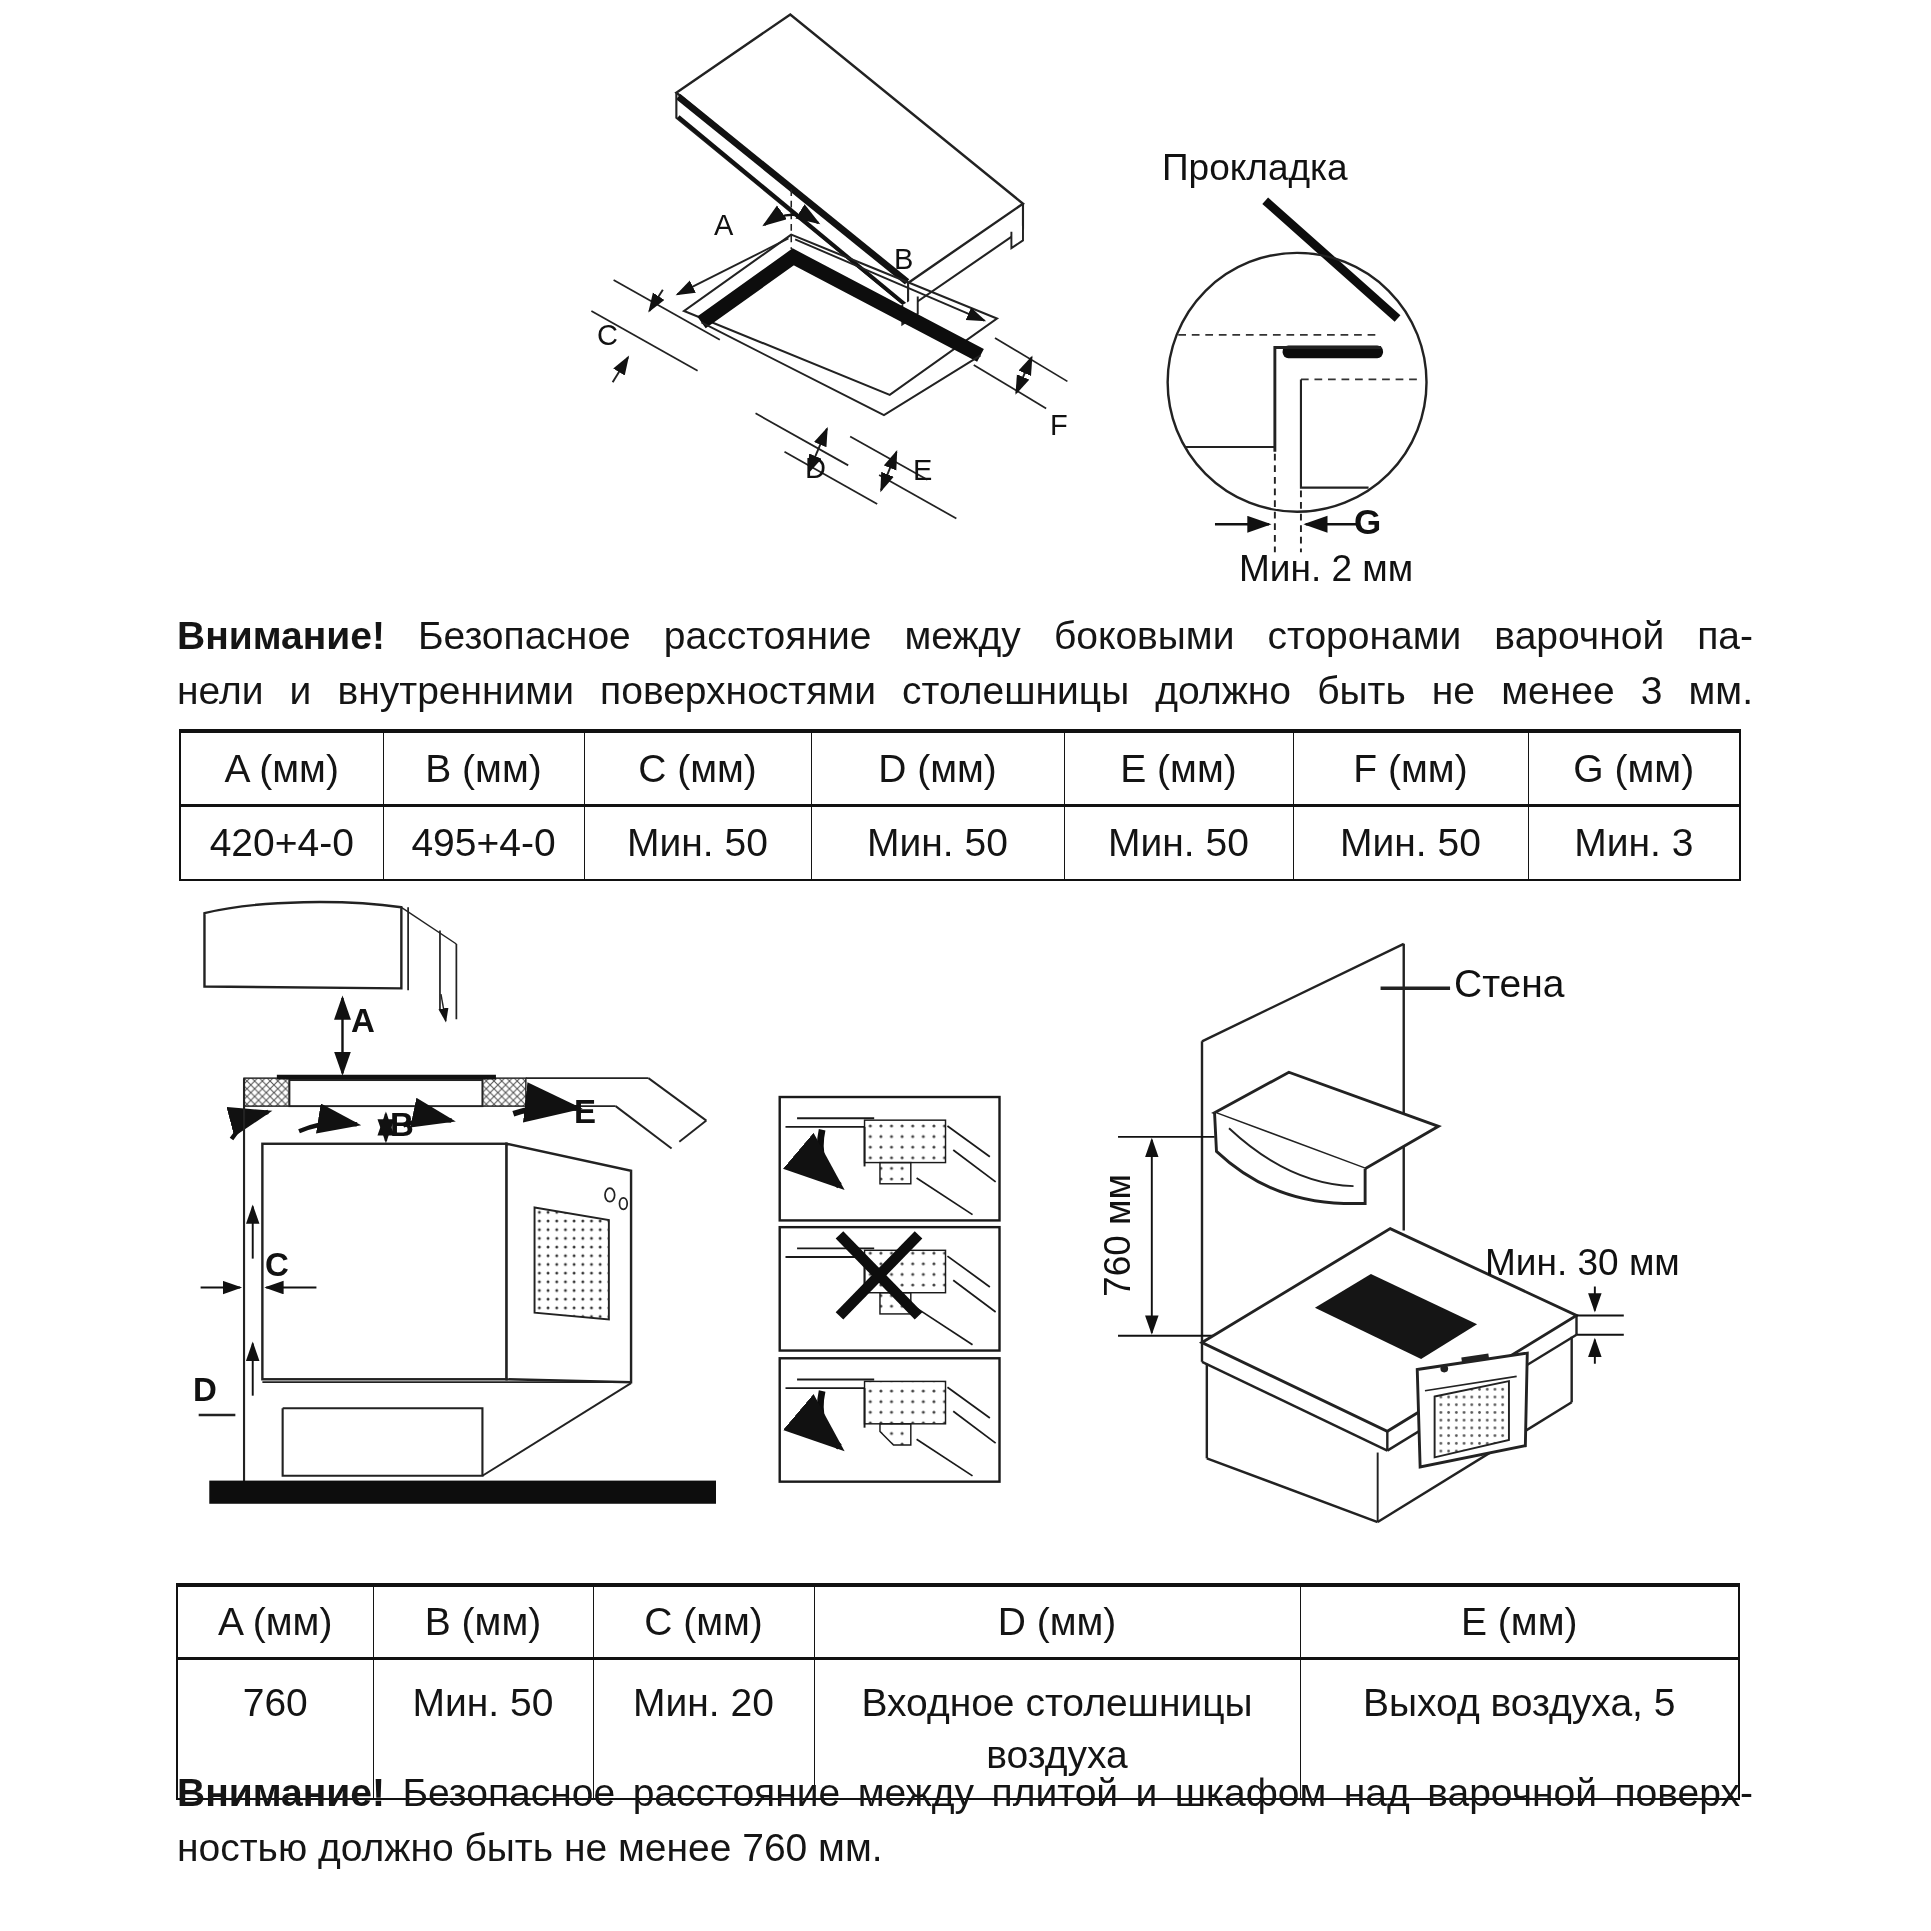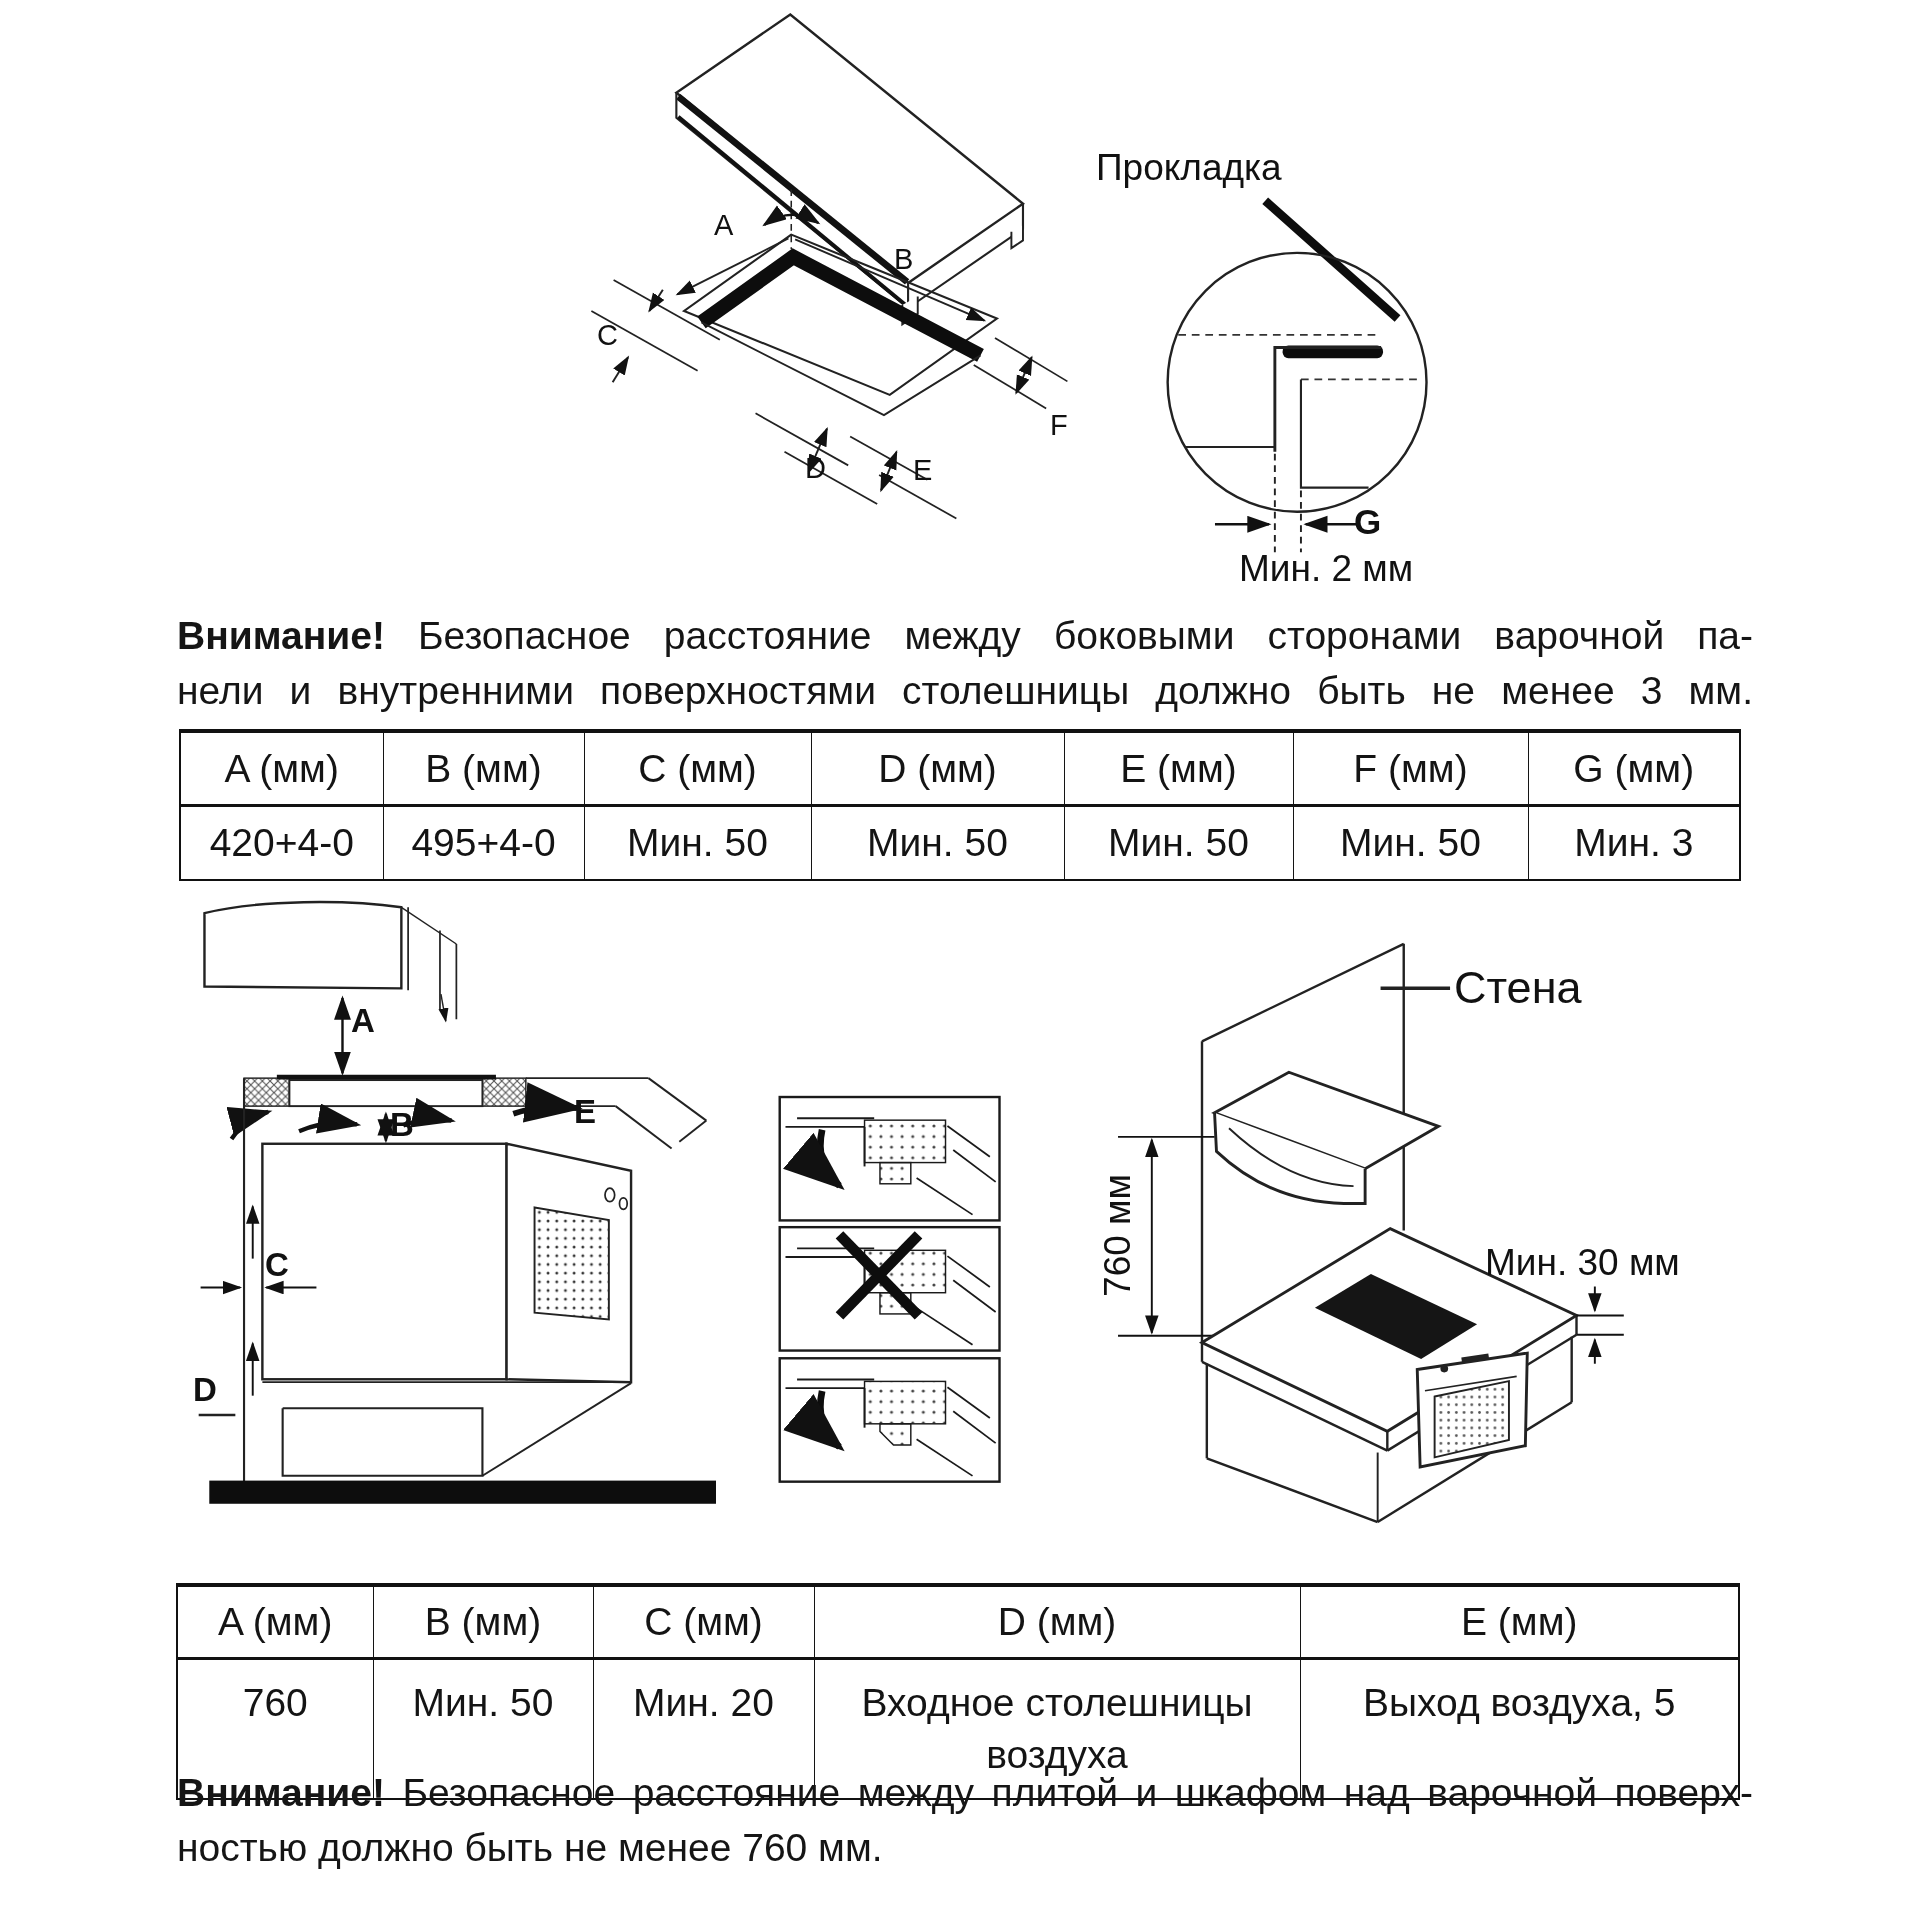--- a/index.html
+++ b/index.html
@@ -96,21 +96,21 @@
       <polyline points="290,220 180,220 180,328" fill="none" stroke="#222" stroke-width="3"></polyline>
       <line x1="207" y1="253" x2="333" y2="253" stroke="#333" stroke-width="1.8" stroke-dasharray="8,6"></line>
       <polyline points="207,253 207,365 277,365" fill="none" stroke="#222" stroke-width="2.2"></polyline>
       <line x1="88" y1="323" x2="180" y2="323" stroke="#222" stroke-width="2.2"></line>
       <line x1="180" y1="330" x2="180" y2="432" stroke="#222" stroke-width="2" stroke-dasharray="7,5"></line>
       <line x1="207" y1="368" x2="207" y2="432" stroke="#222" stroke-width="2" stroke-dasharray="7,5"></line>
       <line x1="118" y1="403" x2="174" y2="403" stroke="#111" stroke-width="2.5" marker-end="url(#aB)"></line>
       <line x1="268" y1="403" x2="212" y2="403" stroke="#111" stroke-width="2.5" marker-end="url(#aB)"></line>
     </g>
   </svg>
-  <span class="cap" style="left:1096px;top:147px;">Прокладка</span>
+  <span class="cap" style="left:1162px;top:147px;">Прокладка</span>
   <span class="cap" style="left:1354px;top:502px;font-weight:700;font-size:35px;">G</span>
   <span class="cap" style="left:1239px;top:548px;">Мин. 2 мм</span>
 
   <div class="warn" style="left:177px;top:608px;">
     <div class="jl"><b>Внимание!</b> <span>Безопасное расстояние между боковыми сторонами варочной па-</span></div>
     <div class="jl">нели и внутренними поверхностями столешницы должно быть не менее 3 мм.</div>
   </div>
 
   <table id="t1" class="abs dimtab" style="left:179px;top:729px;width:1559px;">
     <colgroup>
@@ -324,21 +324,21 @@
       <polygon points="356,506 433,490 433,551 356,569" fill="url(#dotsE)" stroke-width="2"></polygon>
     </g>
 
     <g stroke="#111">
       <line x1="503" y1="422" x2="552" y2="422" stroke-width="2"></line>
       <line x1="503" y1="442" x2="552" y2="442" stroke-width="2"></line>
       <line x1="522" y1="392" x2="522" y2="417" stroke-width="2" marker-end="url(#aE)"></line>
       <line x1="522" y1="472" x2="522" y2="447" stroke-width="2" marker-end="url(#aE)"></line>
     </g>
   </svg>
-  <span class="cap" style="left:1454px;top:962px;font-size:45px;">Стена</span>
+  <span class="cap" style="left:1454px;top:962px;font-size:39px;">Стена</span>
   <div class="vtext" style="left:1097px;top:1174px;">760 мм</div>
   <span class="cap" style="left:1485px;top:1242px;">Мин. 30 мм</span>
 
   <table id="t2" class="abs dimtab" style="left:176px;top:1583px;width:1562px;">
     <colgroup>
       <col style="width:196px">
         <col style="width:220px">
         <col style="width:221px">
       <col style="width:486px">
         <col style="width:439px">

